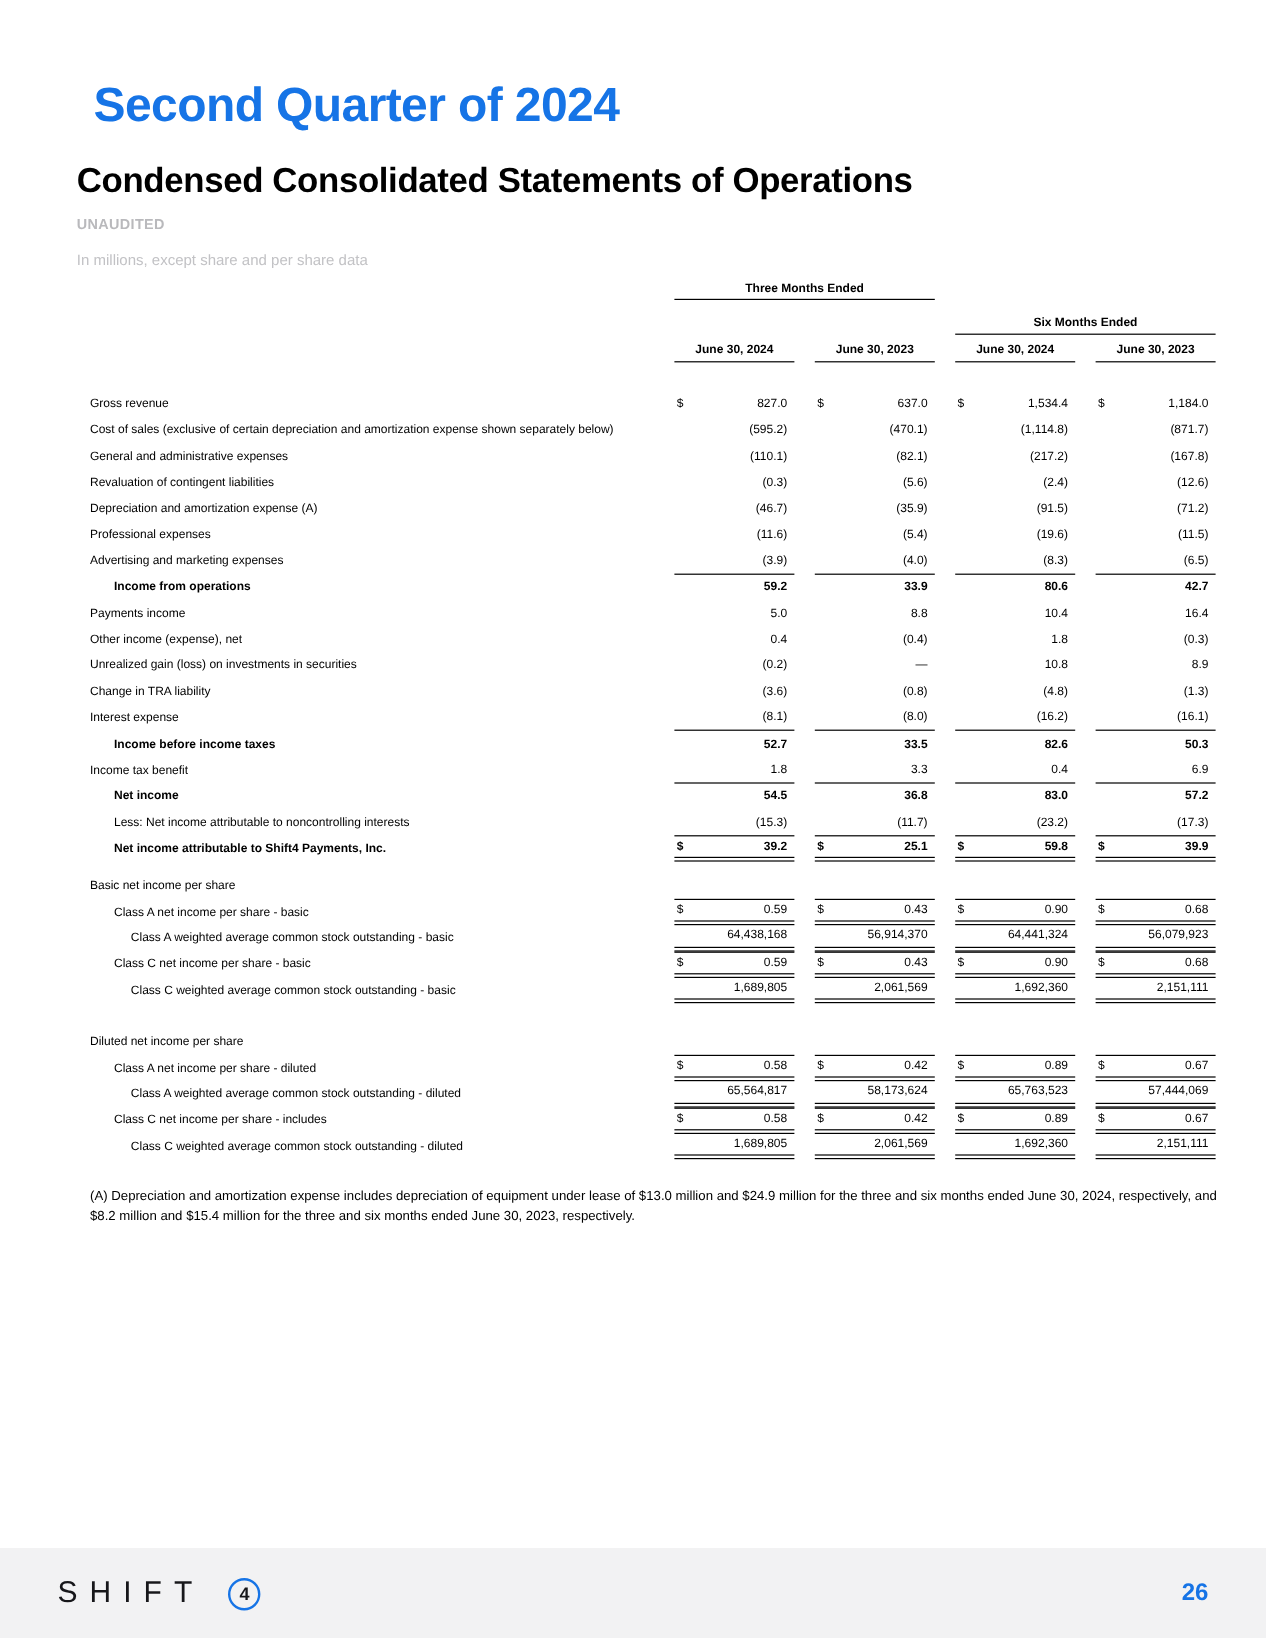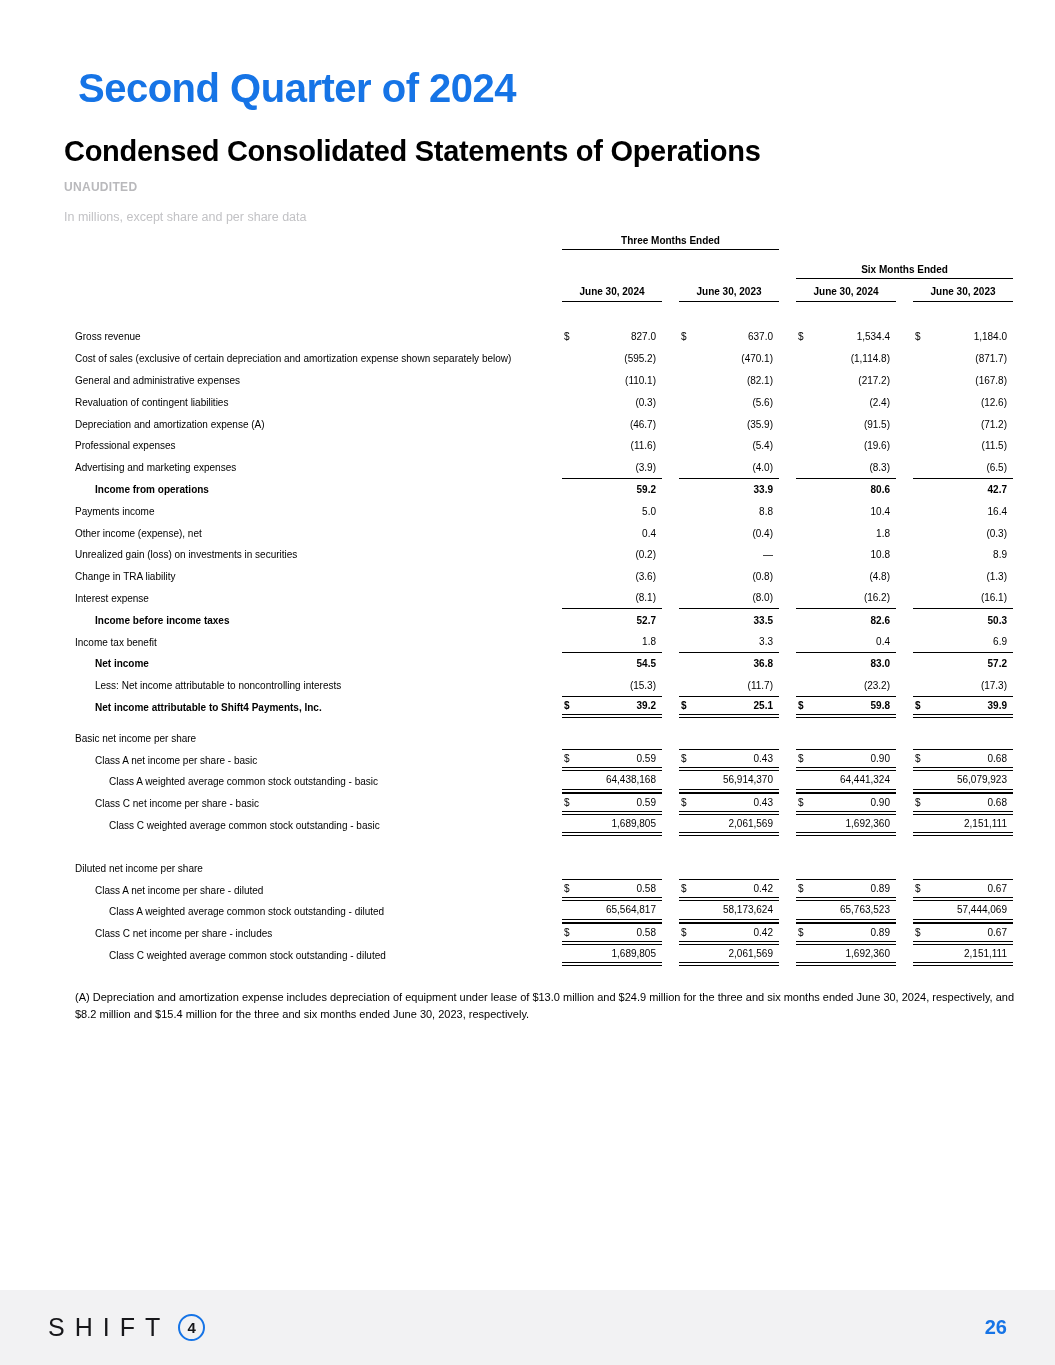--- a/index.html
+++ b/index.html
@@ -37,21 +37,21 @@
   .num{text-align:right;}
 
   
   .footnote{position:absolute;left:75px;top:989px;width:948px;
             font-size:11px;line-height:1.55;color:#000;}
 
   
   .footer{position:absolute;left:0;top:1290px;width:1055px;height:75px;
           background:#F2F2F3;display:flex;align-items:center;
           justify-content:space-between;padding:0 48px;box-sizing:border-box;}
-  .logo{display:flex;align-items:center;gap:8px;}
+  .logo{display:flex;align-items:flex-end;gap:20px;}
   .logo-text{font-size:25px;letter-spacing:10px;color:#17171a;font-weight:normal;}
   .logo-badge{width:27px;height:27px;border:2.5px solid #1674E6;border-radius:50%;
               display:flex;align-items:center;justify-content:center;
               font-size:15px;font-weight:bold;color:#17171a;box-sizing:border-box;}
   .pagenum{font-size:20px;font-weight:bold;color:#1674E6;}
 </style>
 </head>
 <body>
 
 <div class="page">

